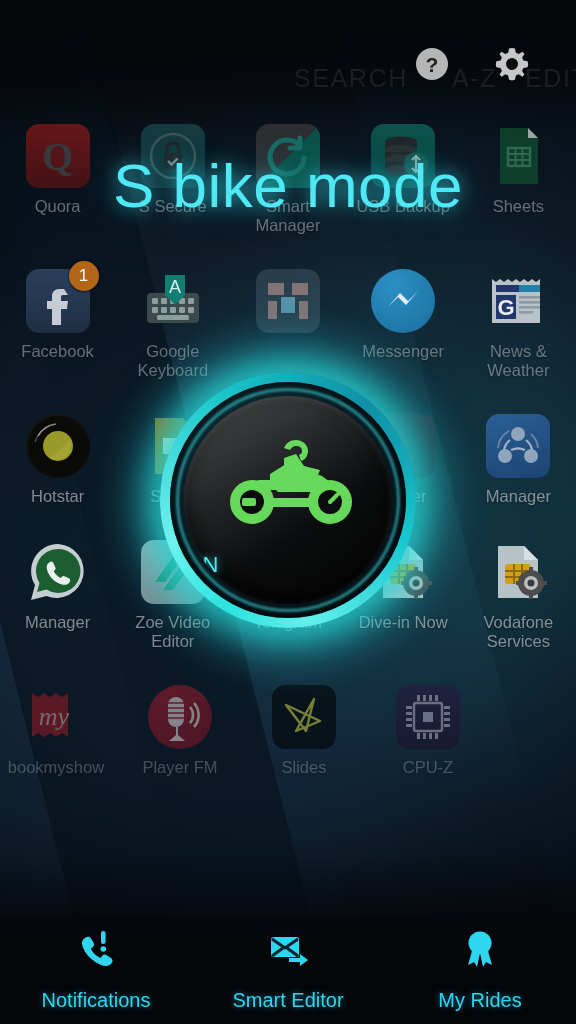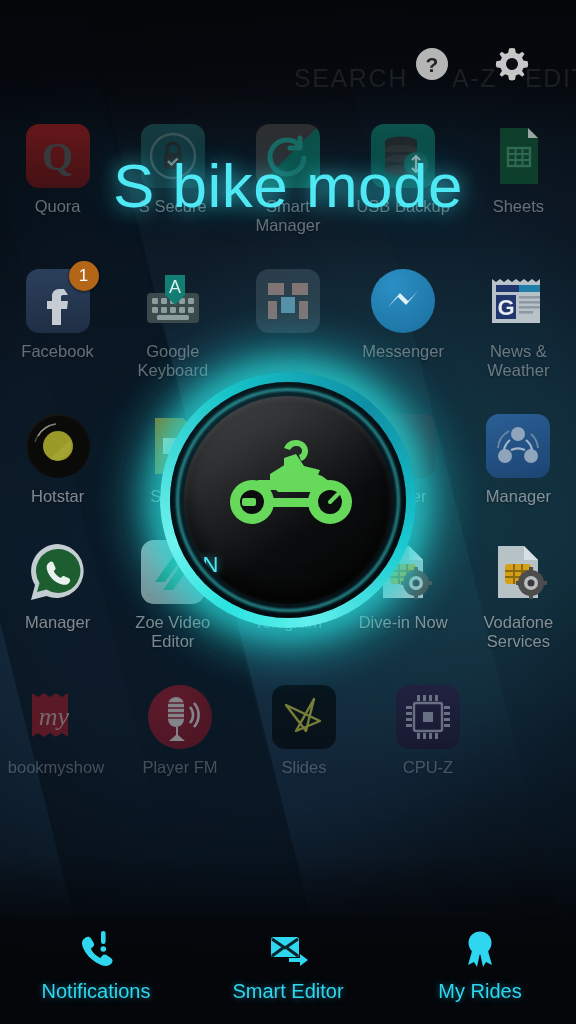--- a/index.html
+++ b/index.html
@@ -138,21 +138,21 @@
 
   
   #bottombar {
     position:absolute; left:0; bottom:0; width:576px; height:108px; z-index:40;
     display:flex; align-items:flex-start;
     background:linear-gradient(0deg,#04060a 0%, rgba(4,6,10,0.96) 55%, rgba(4,6,10,0.55) 100%);
   }
   .botitem { flex:1; display:flex; flex-direction:column; align-items:center; padding-top:12px; }
   .boticon { width:42px; height:42px; }
   .botlabel {
-    margin-top:10px; font-size:20px; color:#2fd6ef;
+    margin-top:19px; font-size:20px; color:#2fd6ef;
     text-shadow:0 0 6px rgba(40,200,230,.55);
   }
   .ico { display:block; }
 </style>
 </head>
 <body>
 
 <div id="screen">
   <div class="diag d1"></div>
   <div class="diag d2"></div>

